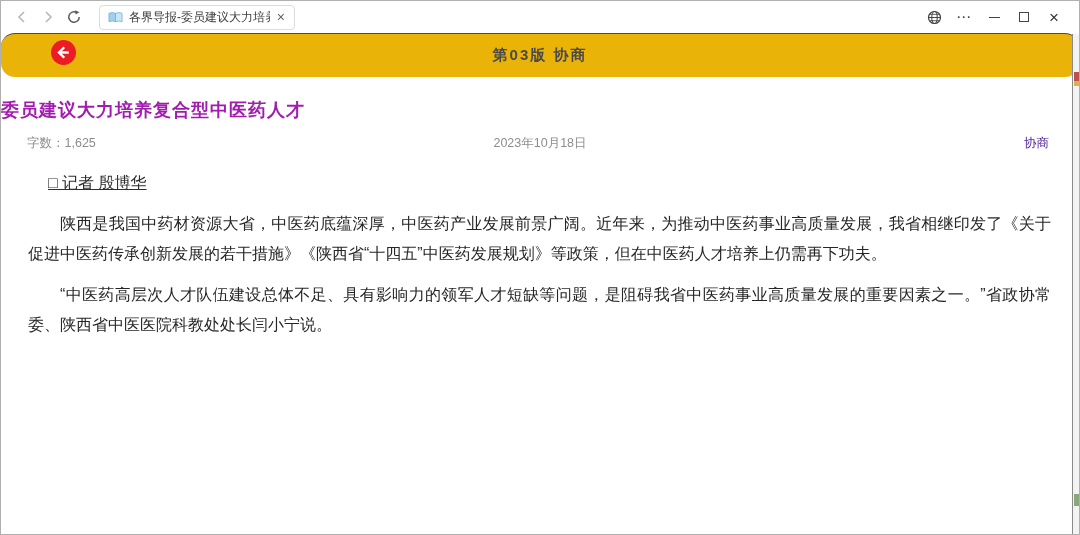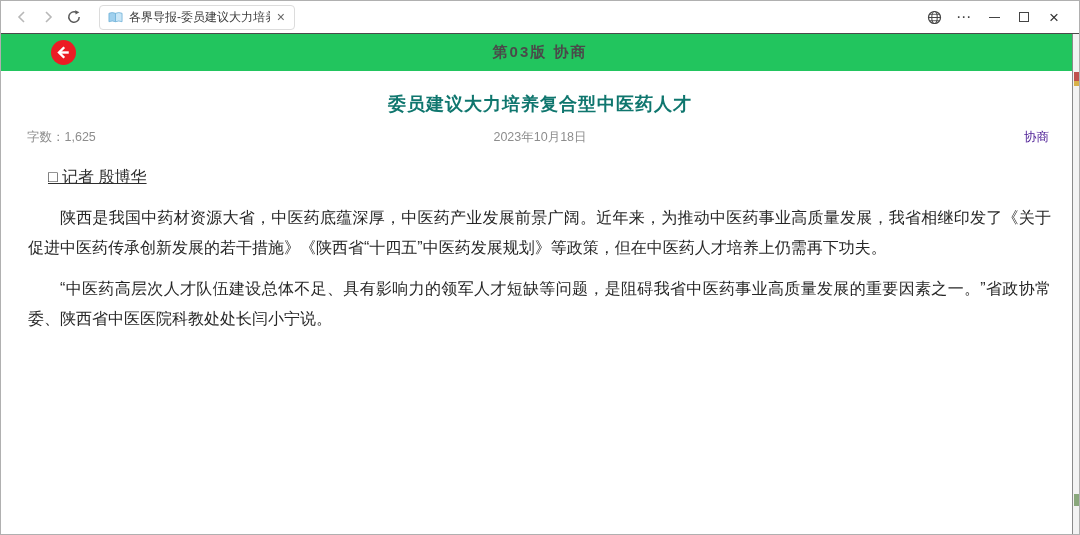--- a/index.html
+++ b/index.html
@@ -36,35 +36,35 @@
     width:30px; height:26px; display:flex; align-items:center; justify-content:center;
     color:#444; font-size:14px;
   }
   .ellipsis-glyph { font-size:15px; letter-spacing:1px; color:#444; }
   .min-glyph { display:block; width:11px; height:0; border-top:1.5px solid #444; }
   .max-glyph { display:block; width:10px; height:10px; border:1.5px solid #444; }
   .close-glyph { font-size:17px; color:#333; line-height:1; }
 
   
   .page-header {
-    height:38px; background:#22c55e; border-top:1px solid #4a4a4a;
-    position:relative; display:flex; align-items:center; justify-content:center;
+    height:44px; background:#eab308; border-top:1px solid #4a4a4a;
+    position:relative; display:flex; align-items:center; justify-content:center;border-radius:14px;
   }
   .back-btn {
     position:absolute; left:50px; top:6px;
     width:25px; height:25px; border-radius:50%;
     display:flex; align-items:center; justify-content:center;
   }
   .page-header-title {
     font-size:15px; font-weight:bold; color:#4a4a4a; letter-spacing:2px;
   }
 
   
   .article-title {
-    text-align:center; font-size:18px; font-weight:bold; color:#0f766e;
+    font-size:18px; font-weight:bold; color:#a21caf;
     margin-top:21px; letter-spacing:1px;
   }
   .meta-row {
     position:relative; height:16px; margin-top:13px; padding:0 26px;
     font-size:12.5px; color:#8d8d8d;
   }
   .meta-left { position:absolute; left:26px; }
   .meta-center { position:absolute; left:0; right:0; text-align:center; }
   .meta-right { position:absolute; right:30px; color:#4c1d95; }
 

